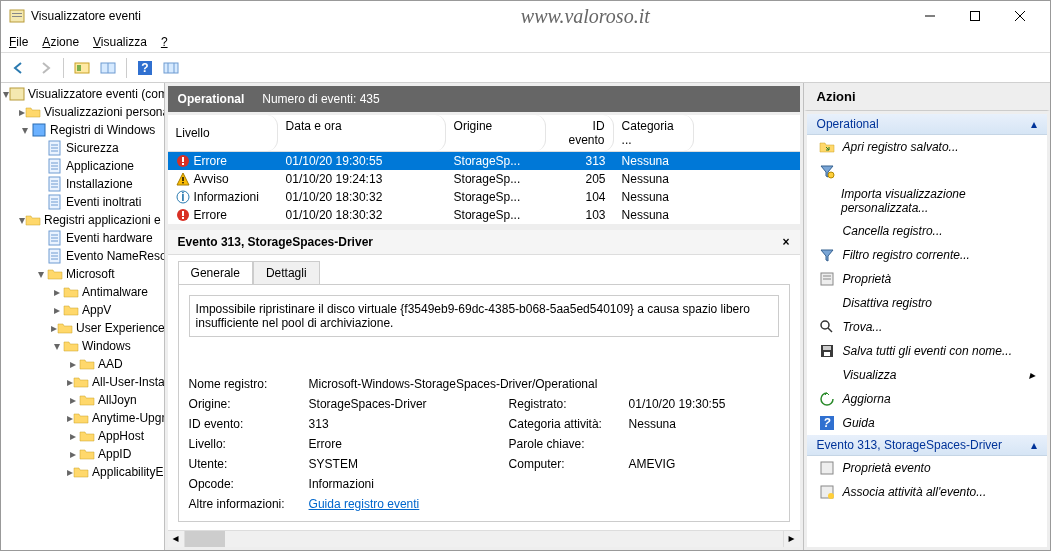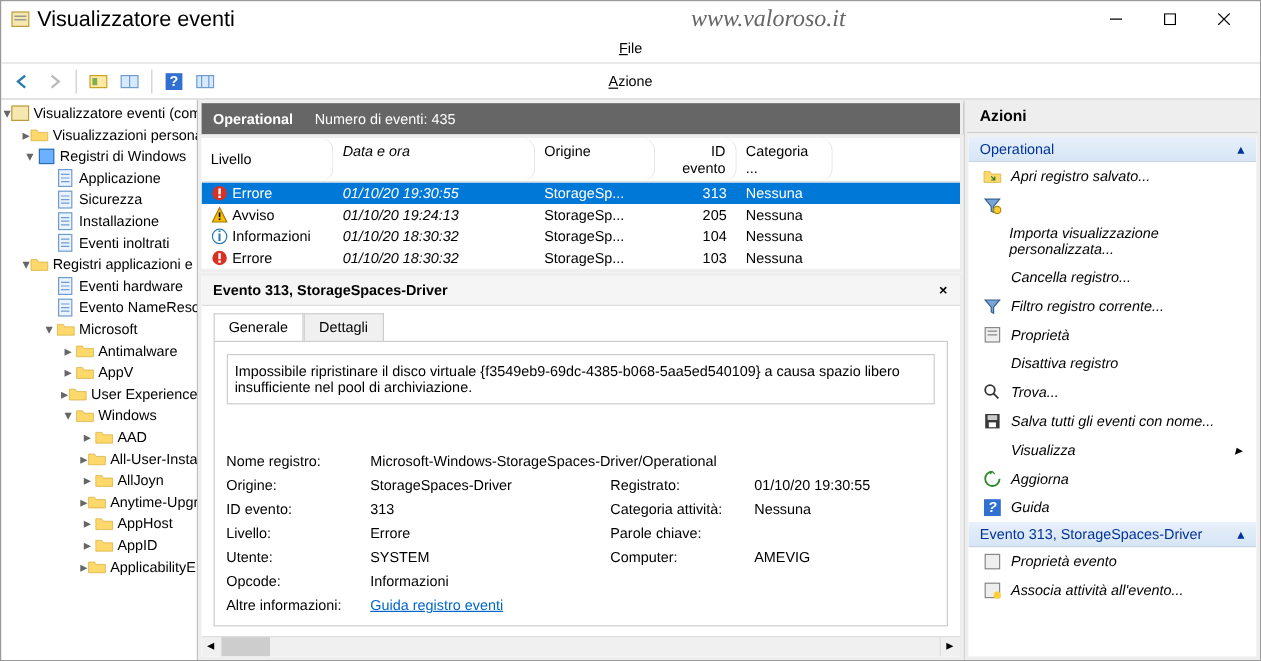--- a/index.html
+++ b/index.html
@@ -1,23 +1,23 @@
 <!DOCTYPE html>
 <html><head>
 <meta charset="utf-8">
 <style>
 * { box-sizing: border-box; margin: 0; padding: 0; font-family: "Segoe UI", sans-serif; font-size: 12px; }
 body { width: 1051px; height: 551px; background: #fff; border: 1px solid #999; display: flex; flex-direction: column; overflow: hidden; }
 .titlebar { display: flex; align-items: center; height: 30px; padding: 0 8px; }
 .titlebar .icon { width: 16px; height: 16px; margin-right: 6px; }
-.titlebar .title { flex: 0 0 auto; font-size: 18px; }
+.titlebar .title { flex: 0 0 auto; font-size: 12px; }
 .titlebar .spacer { flex: 1; display: flex; align-items: center; justify-content: flex-start; padding-left: 380px; font-style: italic; color: #666; font-size: 20px; font-family: Georgia, serif; }
 .winbtn { width: 45px; height: 28px; display: flex; align-items: center; justify-content: center; }
 .winbtn svg { width: 10px; height: 10px; }
-.menubar { display: flex; padding: 2px 8px; gap: 14px; border-bottom: 1px solid #ddd; height: 22px; align-items: center; flex-direction: column; }
+.menubar { display: flex; padding: 2px 8px; gap: 14px; border-bottom: 1px solid #ddd; height: 22px; align-items: center; }
 .menubar span { font-size: 12px; }
 .menubar span u { text-decoration: underline; }
 .toolbar { display: flex; align-items: center; height: 30px; padding: 2px 6px; border-bottom: 1px solid #d0d0d0; gap: 2px; }
 .tbtn { width: 24px; height: 24px; display: flex; align-items: center; justify-content: center; border: 1px solid transparent; border-radius: 2px; }
 .tsep { width: 1px; height: 20px; background: #ccc; margin: 0 4px; }
 .content { flex: 1; display: flex; overflow: hidden; }
 .tree { width: 198px; border-right: 1px solid #c0c0c0; overflow: auto; padding: 2px; }
 .tree-item { white-space: nowrap; height: 18px; display: flex; align-items: center; padding-left: 2px; }
 .tree-caret { width: 12px; display: inline-block; text-align: center; color: #666; cursor: pointer; }
 .tree-icon { width: 16px; height: 16px; margin-right: 3px; display: inline-flex; }
@@ -26,21 +26,21 @@
 .midheader { background: #666; color: #fff; padding: 6px 10px; font-size: 12px; display: flex; gap: 18px; border: 3px solid #eee; border-bottom: none; }
 .midheader b { font-weight: 600; }
 .grid { border: 3px solid #eee; flex: 0 0 auto; }
 .grid-head { display: flex; background: #fff; border-bottom: 1px solid #ddd; }
 .grid-head div { padding: 4px 8px; font-size: 12px; border-right: 1px solid #e5e5e5; border-radius: 11px; }
 .grid-body { max-height: 90px; overflow: hidden; }
 .grid-row { display: flex; height: 18px; align-items: center; }
 .grid-row.sel { background: #0078d7; color: #fff; }
 .grid-row div { padding: 1px 8px; font-size: 12px; overflow: hidden; white-space: nowrap; }
 .col-lvl { width: 110px; display: flex; align-items: center; gap: 4px; }
-.col-date { width: 168px; font-style: italic; }
+.col-date { width: 168px; }
 .col-orig { width: 100px; }
 .col-id { width: 68px; text-align: right; }
 .col-cat { width: 80px; }
 .lv-icon { width: 14px; height: 14px; display: inline-flex; }
 .detail { flex: 1; border: 3px solid #eee; display: flex; flex-direction: column; overflow: hidden; }
 .detail-title { background: #f5f5f5; padding: 5px 10px; font-weight: 600; font-size: 12px; border-bottom: 1px solid #ddd; display: flex; justify-content: space-between; }
 .tabs { display: flex; padding: 6px 10px 0 10px; }
 .tab { padding: 4px 12px; font-size: 12px; border: 1px solid #ccc; border-bottom: none; background: #fff; }
 .tab.inactive { background: #f0f0f0; }
 .detail-body { border: 1px solid #ccc; margin: 0 10px 8px 10px; padding: 10px; flex: 1; overflow: hidden; }
@@ -168,32 +168,32 @@
     <div id="winlogs-children">
         <div class="tree-item" style="padding-left:44px">
           <span class="tree-icon">
             <svg viewBox="0 0 16 16">
               <rect x="2" y="1" width="11" height="14" fill="#eaf3ff" stroke="#6f9bd1"></rect>
               <line x1="4" y1="5" x2="11" y2="5" stroke="#6f9bd1"></line>
               <line x1="4" y1="8" x2="11" y2="8" stroke="#6f9bd1"></line>
               <line x1="4" y1="11" x2="11" y2="11" stroke="#6f9bd1"></line>
             </svg>
           </span>
-          <span class="tree-label">Applicazione</span>
+          <span class="tree-label">Sicurezza</span>
         </div>
         <div class="tree-item" style="padding-left:44px">
           <span class="tree-icon">
             <svg viewBox="0 0 16 16">
               <rect x="2" y="1" width="11" height="14" fill="#eaf3ff" stroke="#6f9bd1"></rect>
               <line x1="4" y1="5" x2="11" y2="5" stroke="#6f9bd1"></line>
               <line x1="4" y1="8" x2="11" y2="8" stroke="#6f9bd1"></line>
               <line x1="4" y1="11" x2="11" y2="11" stroke="#6f9bd1"></line>
             </svg>
           </span>
-          <span class="tree-label">Sicurezza</span>
+          <span class="tree-label">Applicazione</span>
         </div>
         <div class="tree-item" style="padding-left:44px">
           <span class="tree-icon">
             <svg viewBox="0 0 16 16">
               <rect x="2" y="1" width="11" height="14" fill="#eaf3ff" stroke="#6f9bd1"></rect>
               <line x1="4" y1="5" x2="11" y2="5" stroke="#6f9bd1"></line>
               <line x1="4" y1="8" x2="11" y2="8" stroke="#6f9bd1"></line>
               <line x1="4" y1="11" x2="11" y2="11" stroke="#6f9bd1"></line>
             </svg>
           </span>

